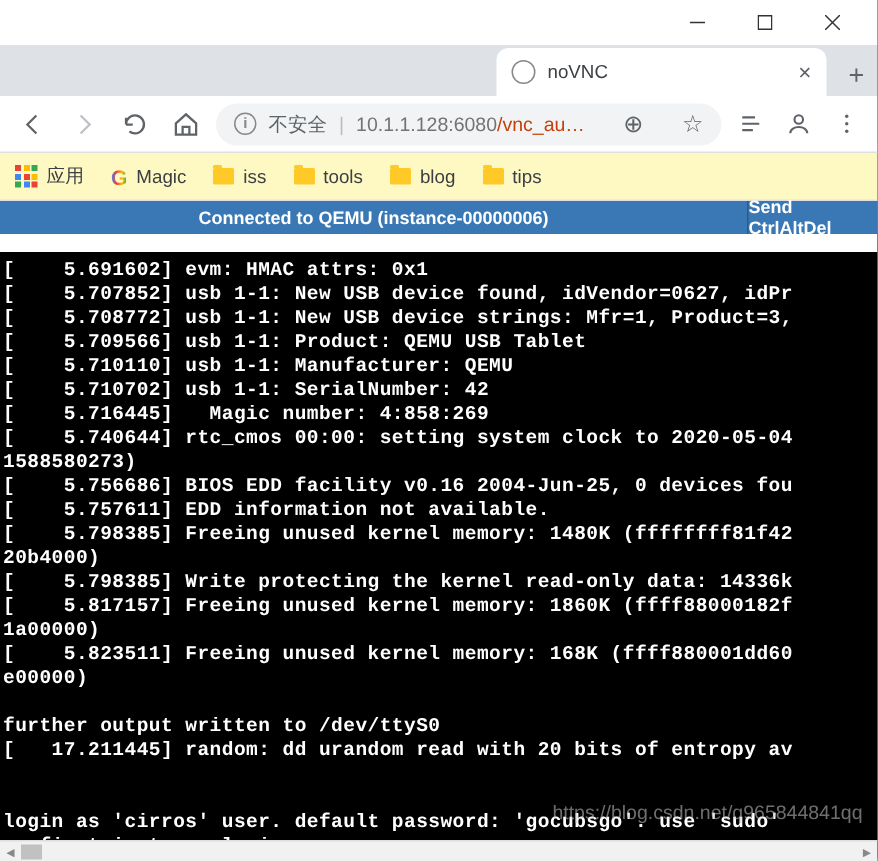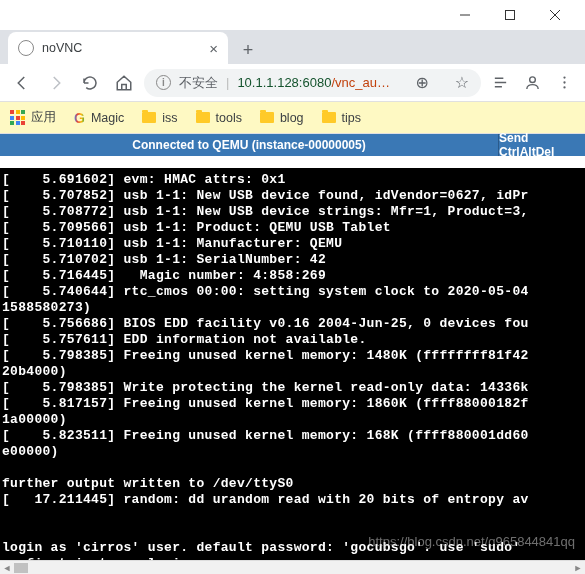--- a/index.html
+++ b/index.html
@@ -4,34 +4,34 @@
 <style>
 * { margin: 0; padding: 0; box-sizing: border-box; font-family: "Segoe UI", Arial, sans-serif; }
 body { width: 585px; height: 574px; background: #fff; overflow: hidden; position: relative; }
 
 
 .titlebar { height: 30px; background: #fff; display: flex; justify-content: flex-end; align-items: center; padding-right: 8px; }
 .win-btn { width: 45px; height: 28px; display: flex; align-items: center; justify-content: center; color: #333; font-size: 14px; }
 .win-btn svg { width: 10px; height: 10px; }
 
 
-.tabstrip { height: 34px; background: #dee1e6; display: flex; align-items: flex-end; padding-left: 8px; }
+.tabstrip { height: 34px; background: #dee1e6; display: flex; align-items: flex-end; padding-left: 8px; justify-content: flex-end; }
 .tab { background: #fff; height: 32px; min-width: 220px; border-radius: 8px 8px 0 0; display: flex; align-items: center; padding: 0 10px; gap: 8px; font-size: 12.5px; color: #3c4043; }
 .tab .favicon { width: 16px; height: 16px; border: 1.5px solid #888; border-radius: 50%; }
 .tab .close { margin-left: auto; color: #5f6368; font-size: 15px; }
 .newtab { width: 28px; height: 28px; display: flex; align-items: center; justify-content: center; color: #5f6368; font-size: 18px; margin-left: 6px; }
 
 
 .toolbar { height: 38px; background: #fff; display: flex; align-items: center; padding: 0 8px; gap: 6px; border-bottom: 1px solid #e0e0e0; }
 .nav-btn { width: 28px; height: 28px; display: flex; align-items: center; justify-content: center; color: #5f6368; }
 .nav-btn.disabled { color: #bdc1c6; }
 .nav-btn svg { width: 18px; height: 18px; }
 .omnibox { flex: 1; height: 28px; background: #f1f3f4; border-radius: 14px; display: flex; align-items: center; padding: 0 12px; gap: 8px; font-size: 13px; color: #5f6368; }
 .omnibox .insecure { color: #5f6368; }
-.omnibox .url-host { color: #14532d; }
+.omnibox .url-host { color: #737373; }
 .omnibox .url-path { color: #c2410c; }
 .omnibox .info-icon { width: 15px; height: 15px; border: 1.3px solid #888; border-radius: 50%; display: flex; align-items: center; justify-content: center; font-size: 10px; font-weight: bold; color: #888; }
 .star { margin-left: auto; color: #5f6368; font-size: 16px; }
 .tool-icon { width: 26px; height: 26px; display: flex; align-items: center; justify-content: center; color: #5f6368; }
 
 
 .bookmarks { height: 32px; background: #fef9c3; display: flex; align-items: center; padding: 0 10px; gap: 18px; font-size: 12.5px; color: #3c4043; border-bottom: 1px solid #e0e0e0; }
 .bookmark { display: flex; align-items: center; gap: 6px; }
 .apps-icon { display: grid; grid-template-columns: repeat(3, 4px); grid-template-rows: repeat(3, 4px); gap: 1.5px; }
 .apps-icon span { background: #ea4335; }
@@ -168,21 +168,21 @@
     <span class="folder-icon"></span>
     <span>blog</span>
   </div>
   <div class="bookmark">
     <span class="folder-icon"></span>
     <span>tips</span>
   </div>
 </div>
 
 <div class="vnc-bar">
-  <div class="vnc-status">Connected to QEMU (instance-00000005)</div>
+  <div class="vnc-status">Connected to QEMU (instance-00000006)</div>
   <div class="vnc-send">Send CtrlAltDel</div>
 </div>
 
 <div class="terminal" id="terminal">[    5.691602] evm: HMAC attrs: 0x1
 [    5.707852] usb 1-1: New USB device found, idVendor=0627, idPr
 [    5.708772] usb 1-1: New USB device strings: Mfr=1, Product=3,
 [    5.709566] usb 1-1: Product: QEMU USB Tablet
 [    5.710110] usb 1-1: Manufacturer: QEMU
 [    5.710702] usb 1-1: SerialNumber: 42
 [    5.716445]   Magic number: 4:858:269

